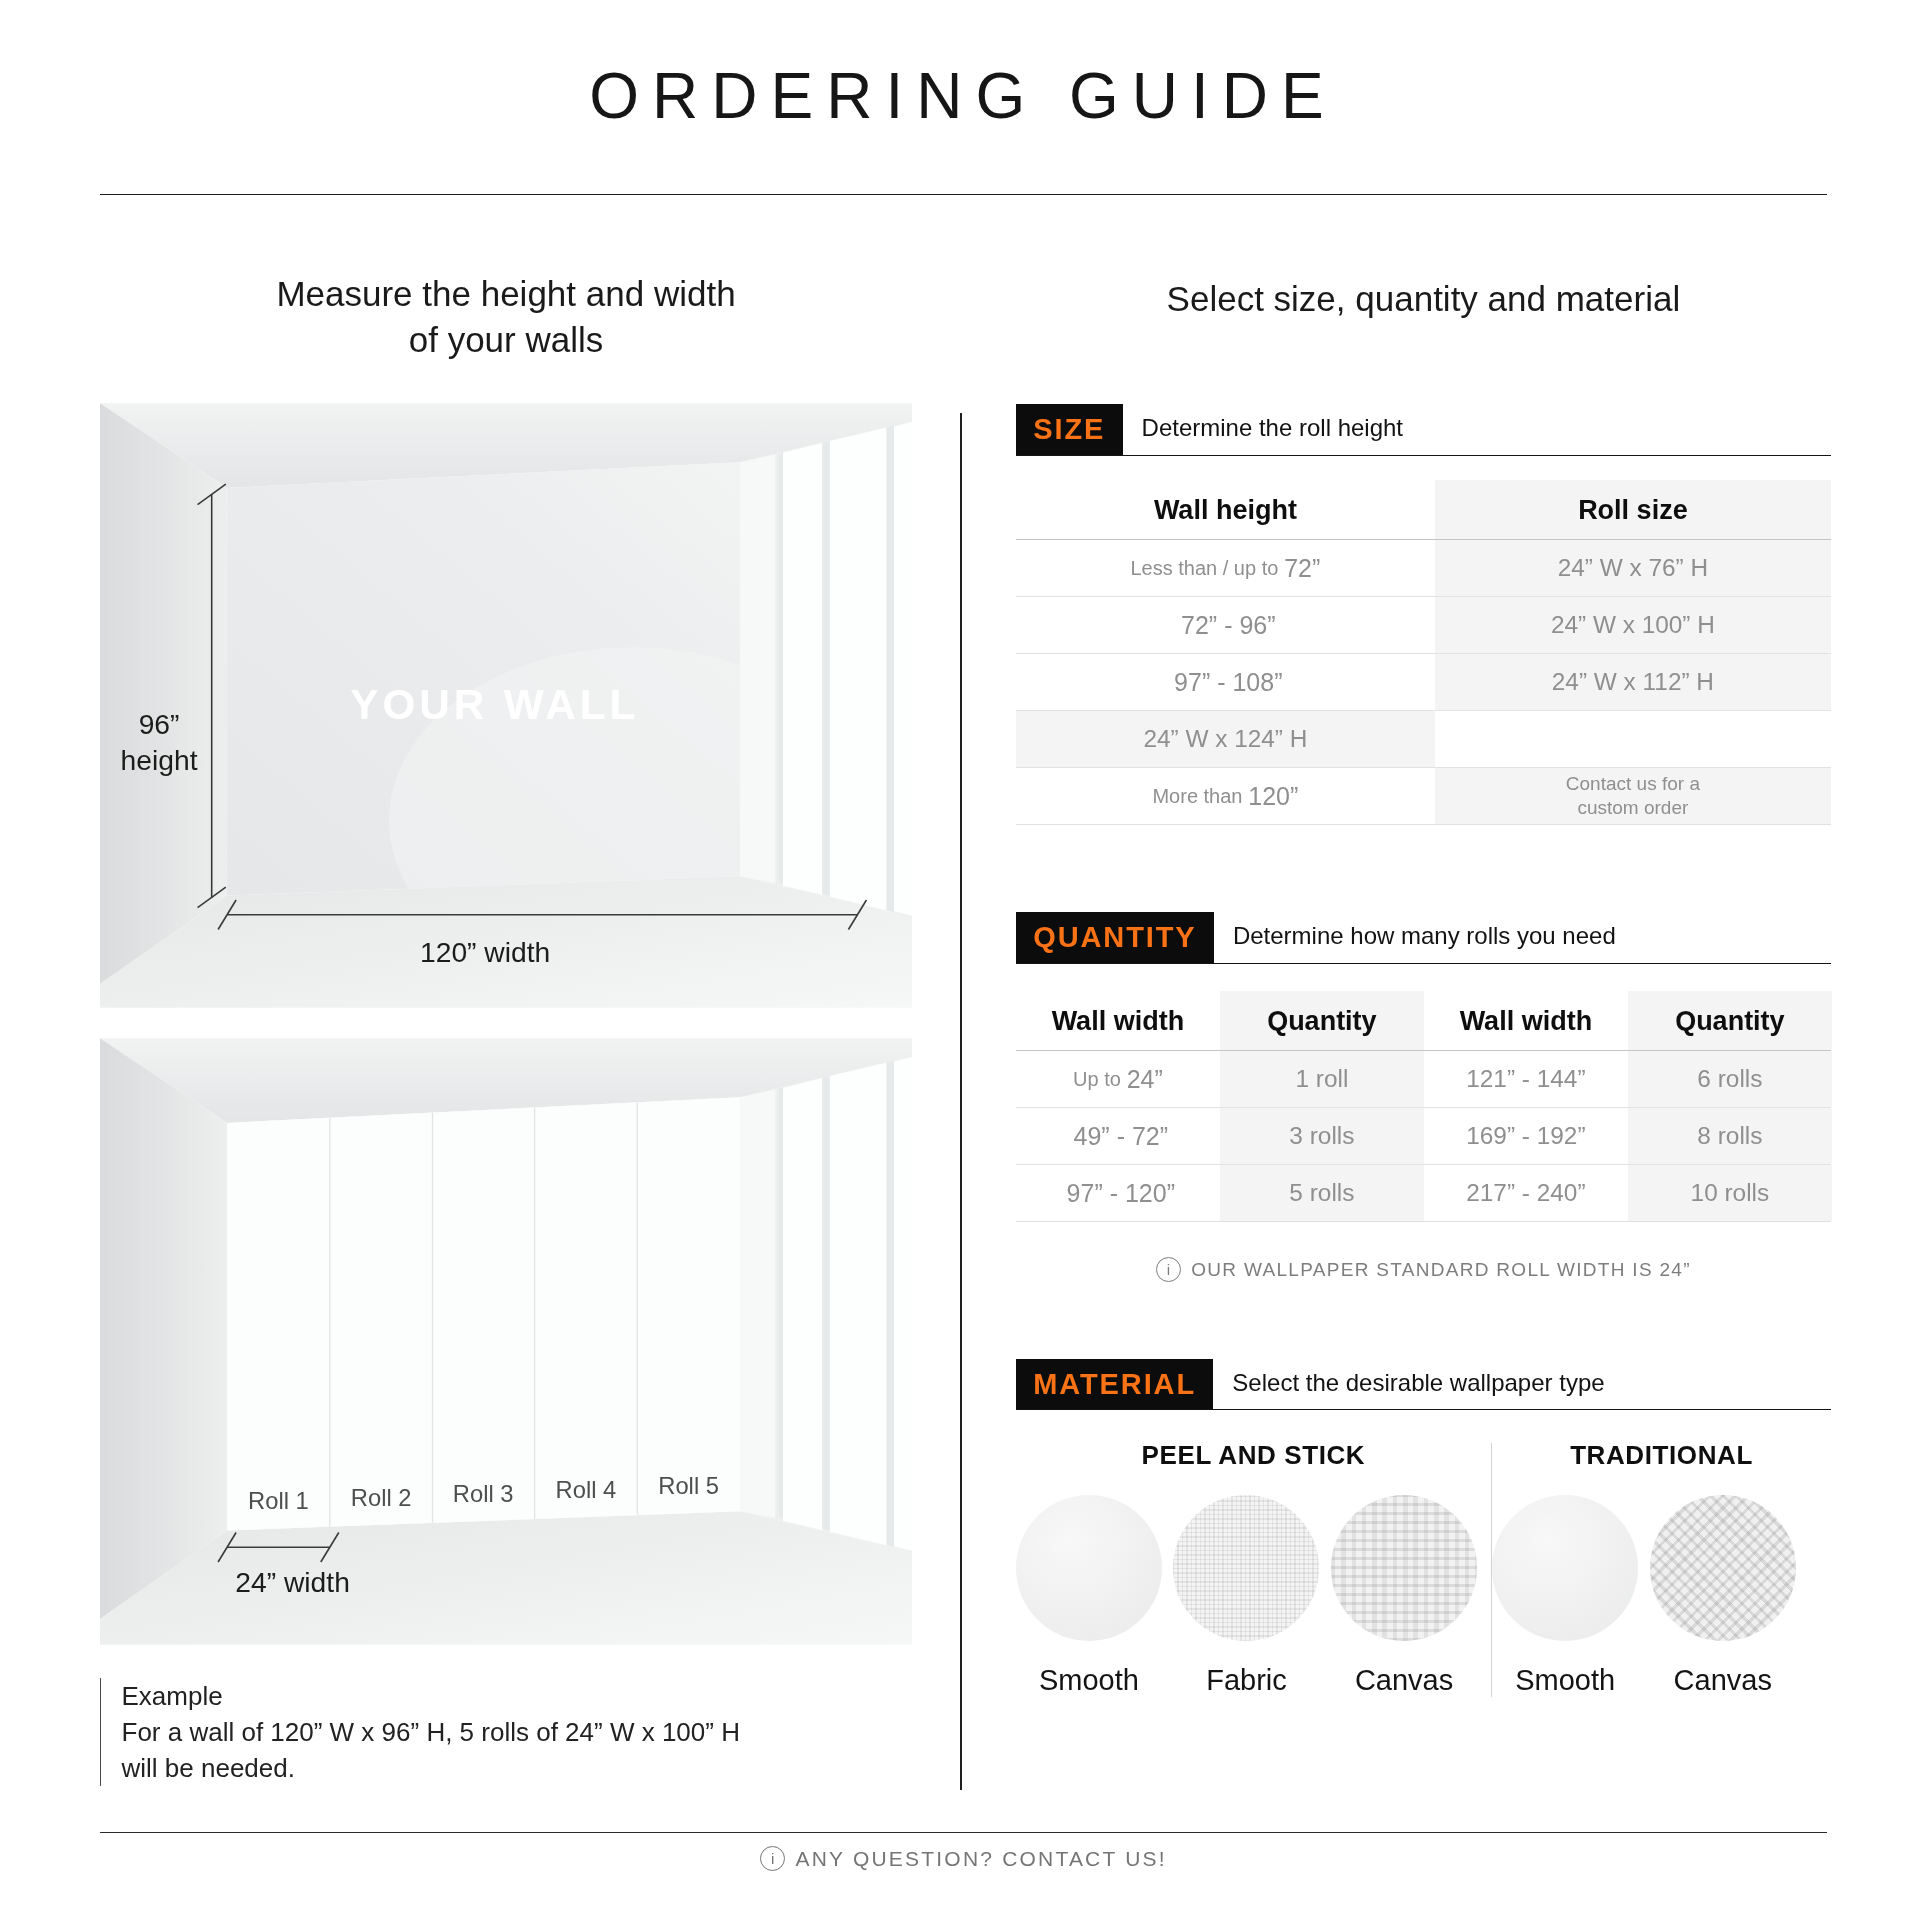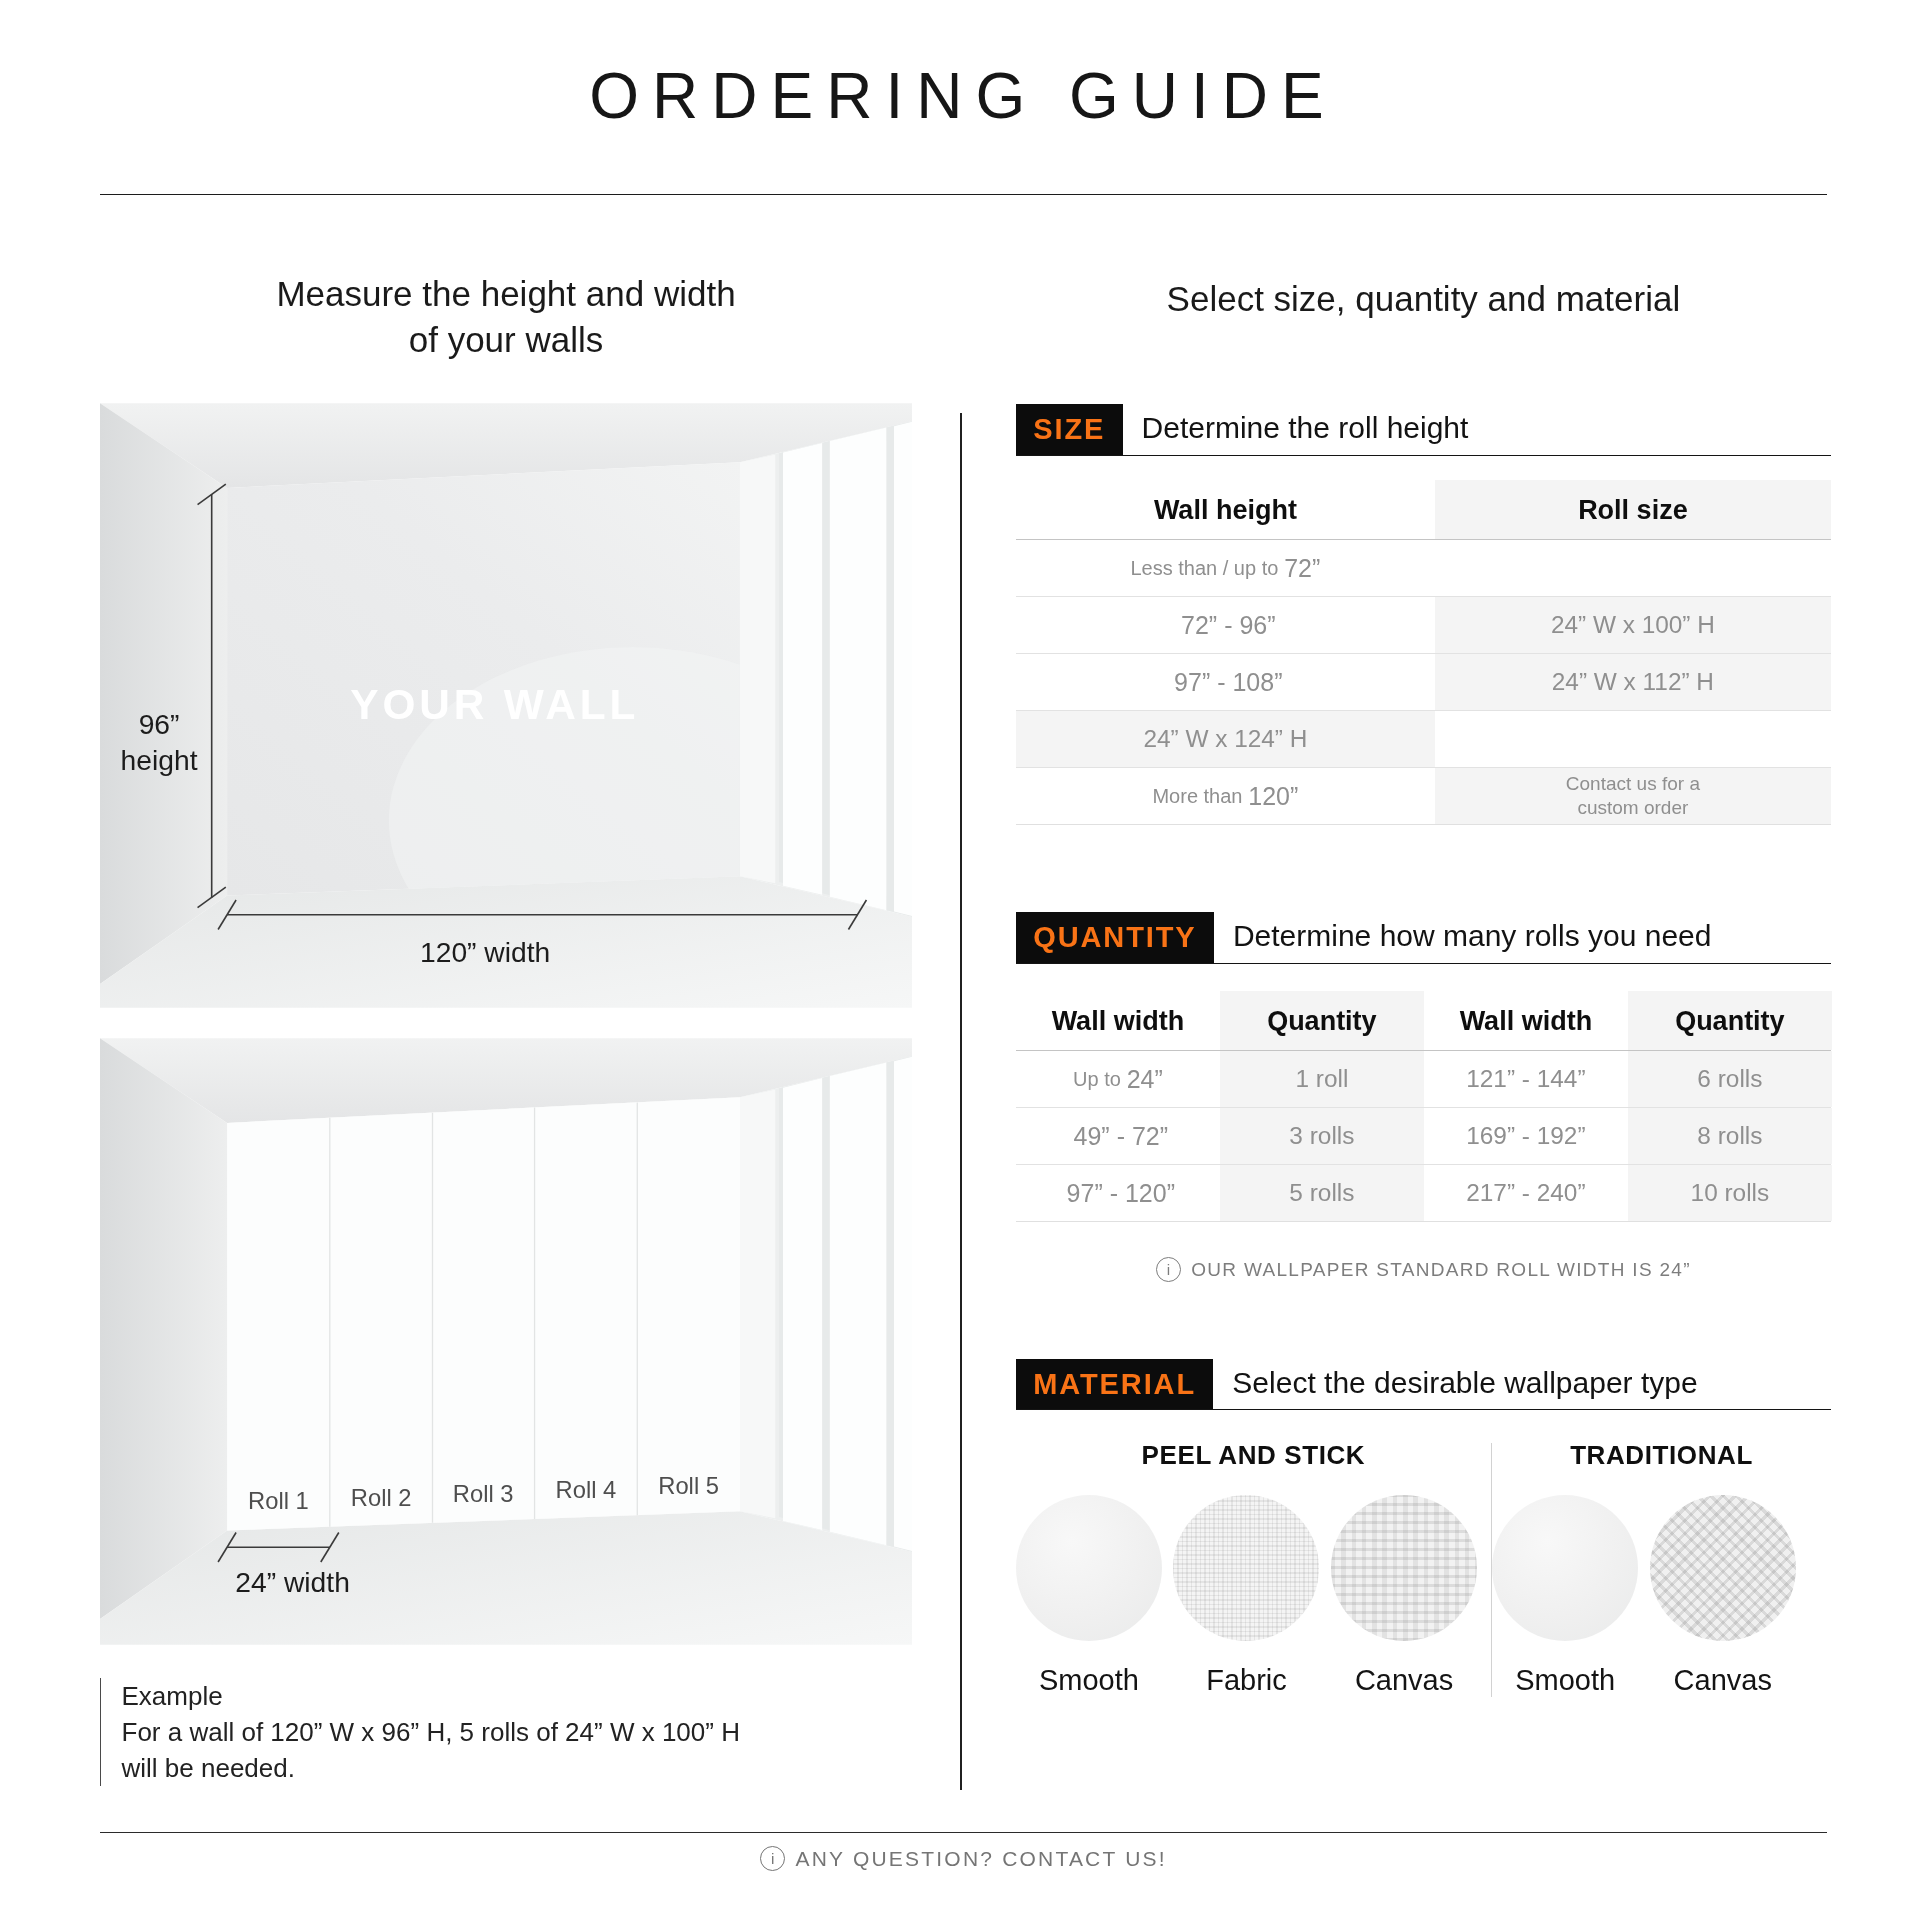--- a/index.html
+++ b/index.html
@@ -23,21 +23,21 @@
   svg.room text{font-family:"Liberation Sans", sans-serif;}
   .example{margin-top:33px;border-left:1.9px solid #4a4a4a;padding-left:20.5px;
     font-size:26px;line-height:36px;color:#222222;}
   
   .section-size{margin-top:82px;}
   .section-quantity{margin-top:87px;}
   .section-material{margin-top:77px;}
   .sec-head{display:flex;align-items:stretch;border-bottom:1.9px solid #141414;}
   .sec-tag{background:#0c0c0c;color:#f97316;font-weight:bold;font-size:29px;
     letter-spacing:1.9px;padding:9px 17.3px 8.3px;display:flex;align-items:center;}
-  .sec-sub{font-size:30px;color:#131313;margin-left:19px;align-self:center;padding:5.1px 0 7.7px;}
+  .sec-sub{font-size:24px;color:#131313;margin-left:19px;align-self:center;padding:5.1px 0 7.7px;}
   
   .tbl{margin-top:24.4px;border-bottom:1.3px solid #e0e0e0;}
   .trow2{display:grid;grid-template-columns:419px 396px;}
   .trow4{display:grid;grid-template-columns:204px 204px 204px 204px;}
   .h-cell{font-weight:bold;font-size:27px;color:#0e0e0e;text-align:center;
     padding:15.4px 0 13px;display:flex;align-items:center;justify-content:center;}
   .d-rows .trow2:first-child, .d-rows .trow4:first-child{border-top:1.3px solid #c4c4c4;}
   .d-rows .trow2 + .trow2, .d-rows .trow4 + .trow4{border-top:1.3px solid #e2e2e2;}
   .d-cell{height:56px;display:flex;align-items:center;justify-content:center;
     color:#8f8f8f;font-size:24.4px;text-align:center;}
@@ -206,20 +206,21 @@
         <div class="trow2">
           <div class="h-cell">Wall height</div>
           <div class="h-cell shade">Roll size</div>
         </div>
         <div class="d-rows">
           <div class="trow2">
             <div class="d-cell">
                 <span class="pre">Less than / up to </span>
                 <span class="num">72”</span>
               </div>
+            <div class="d-cell shade">24” W x 76” H</div>
           </div>
           <div class="trow2">
             <div class="d-cell">
                 <span class="pre"></span>
                 <span class="num">72” - 96”</span>
               </div>
             <div class="d-cell shade">24” W x 100” H</div>
           </div>
           <div class="trow2">
             <div class="d-cell">

